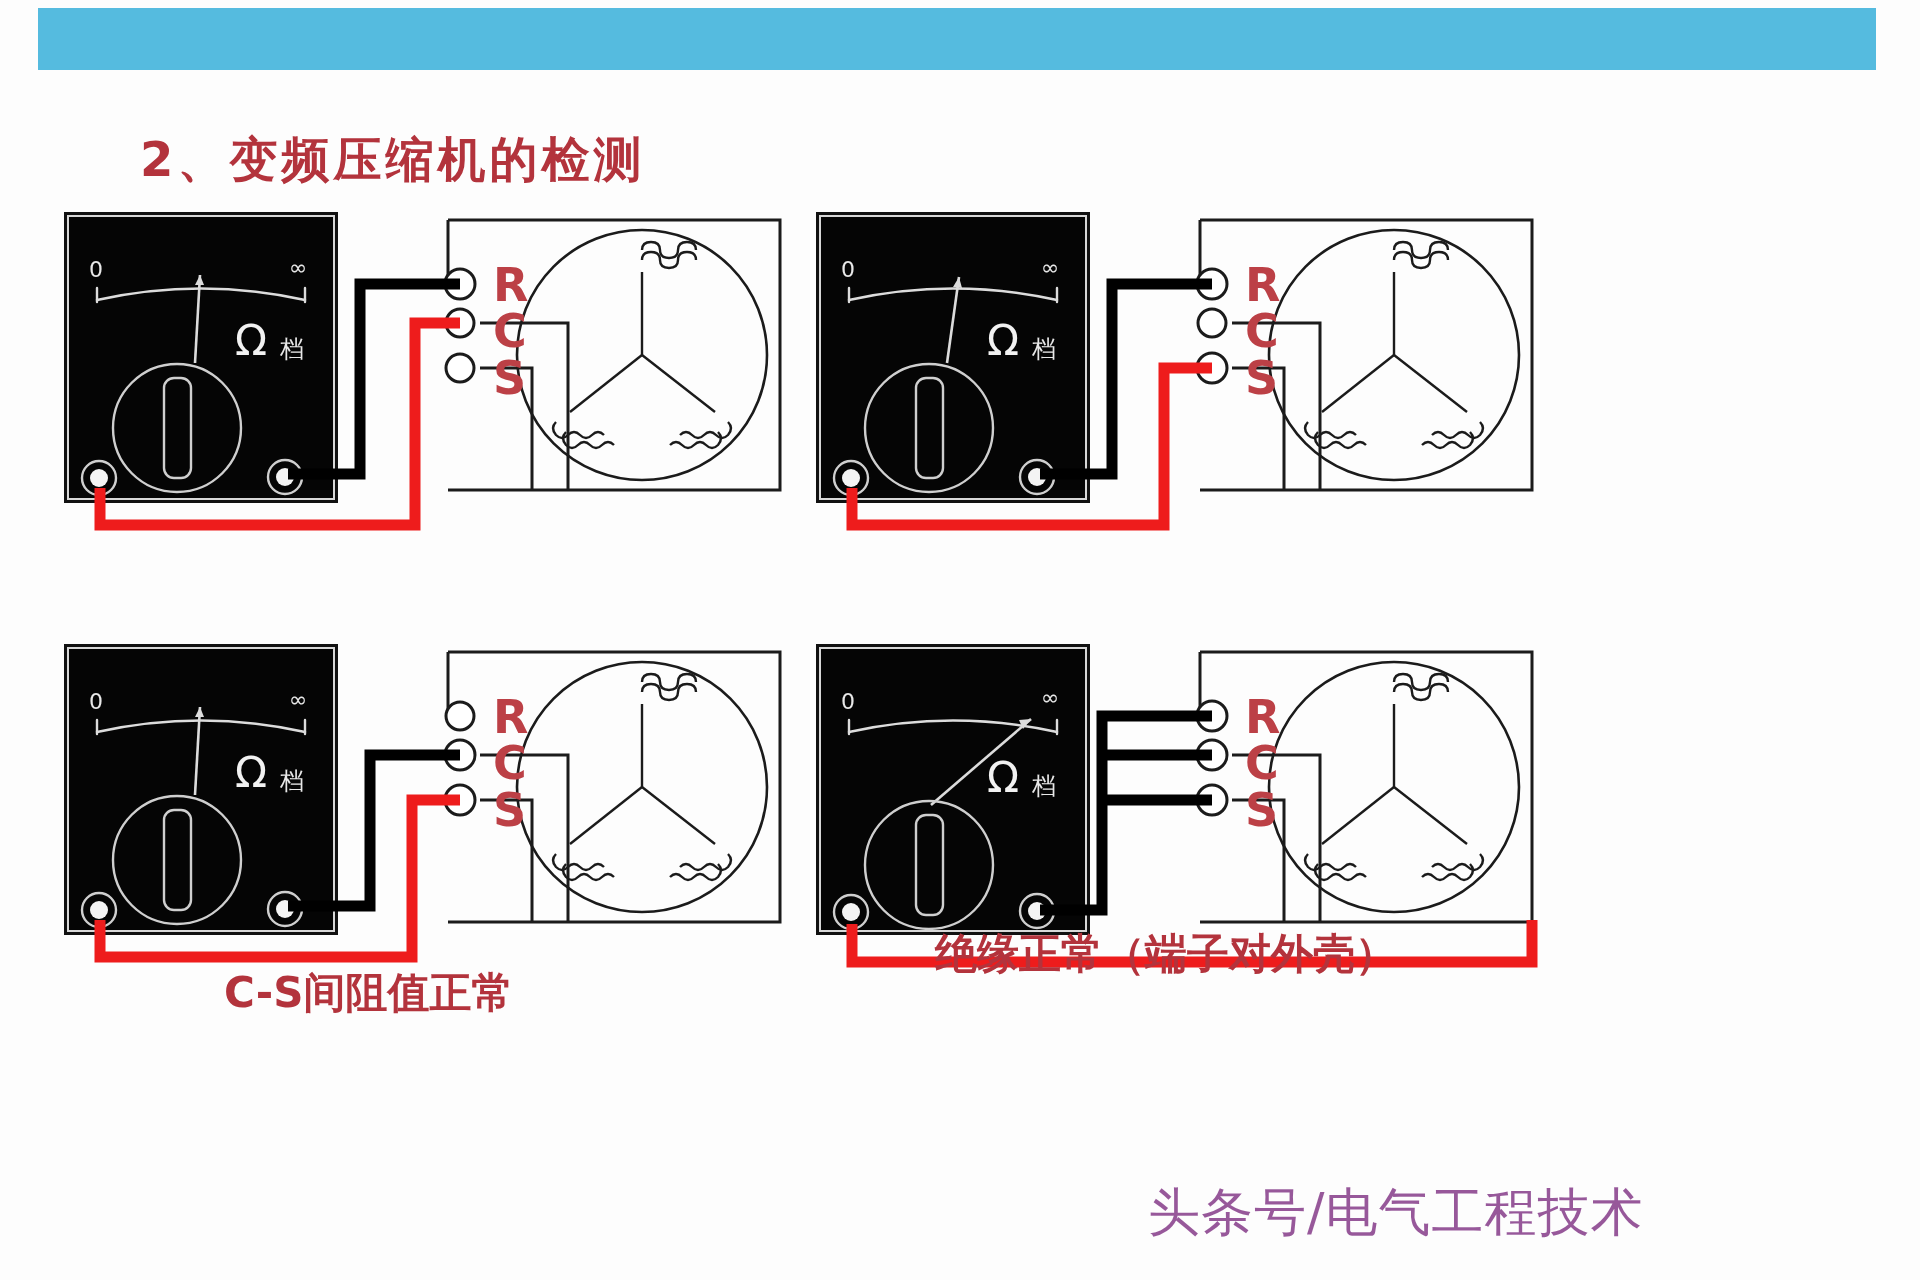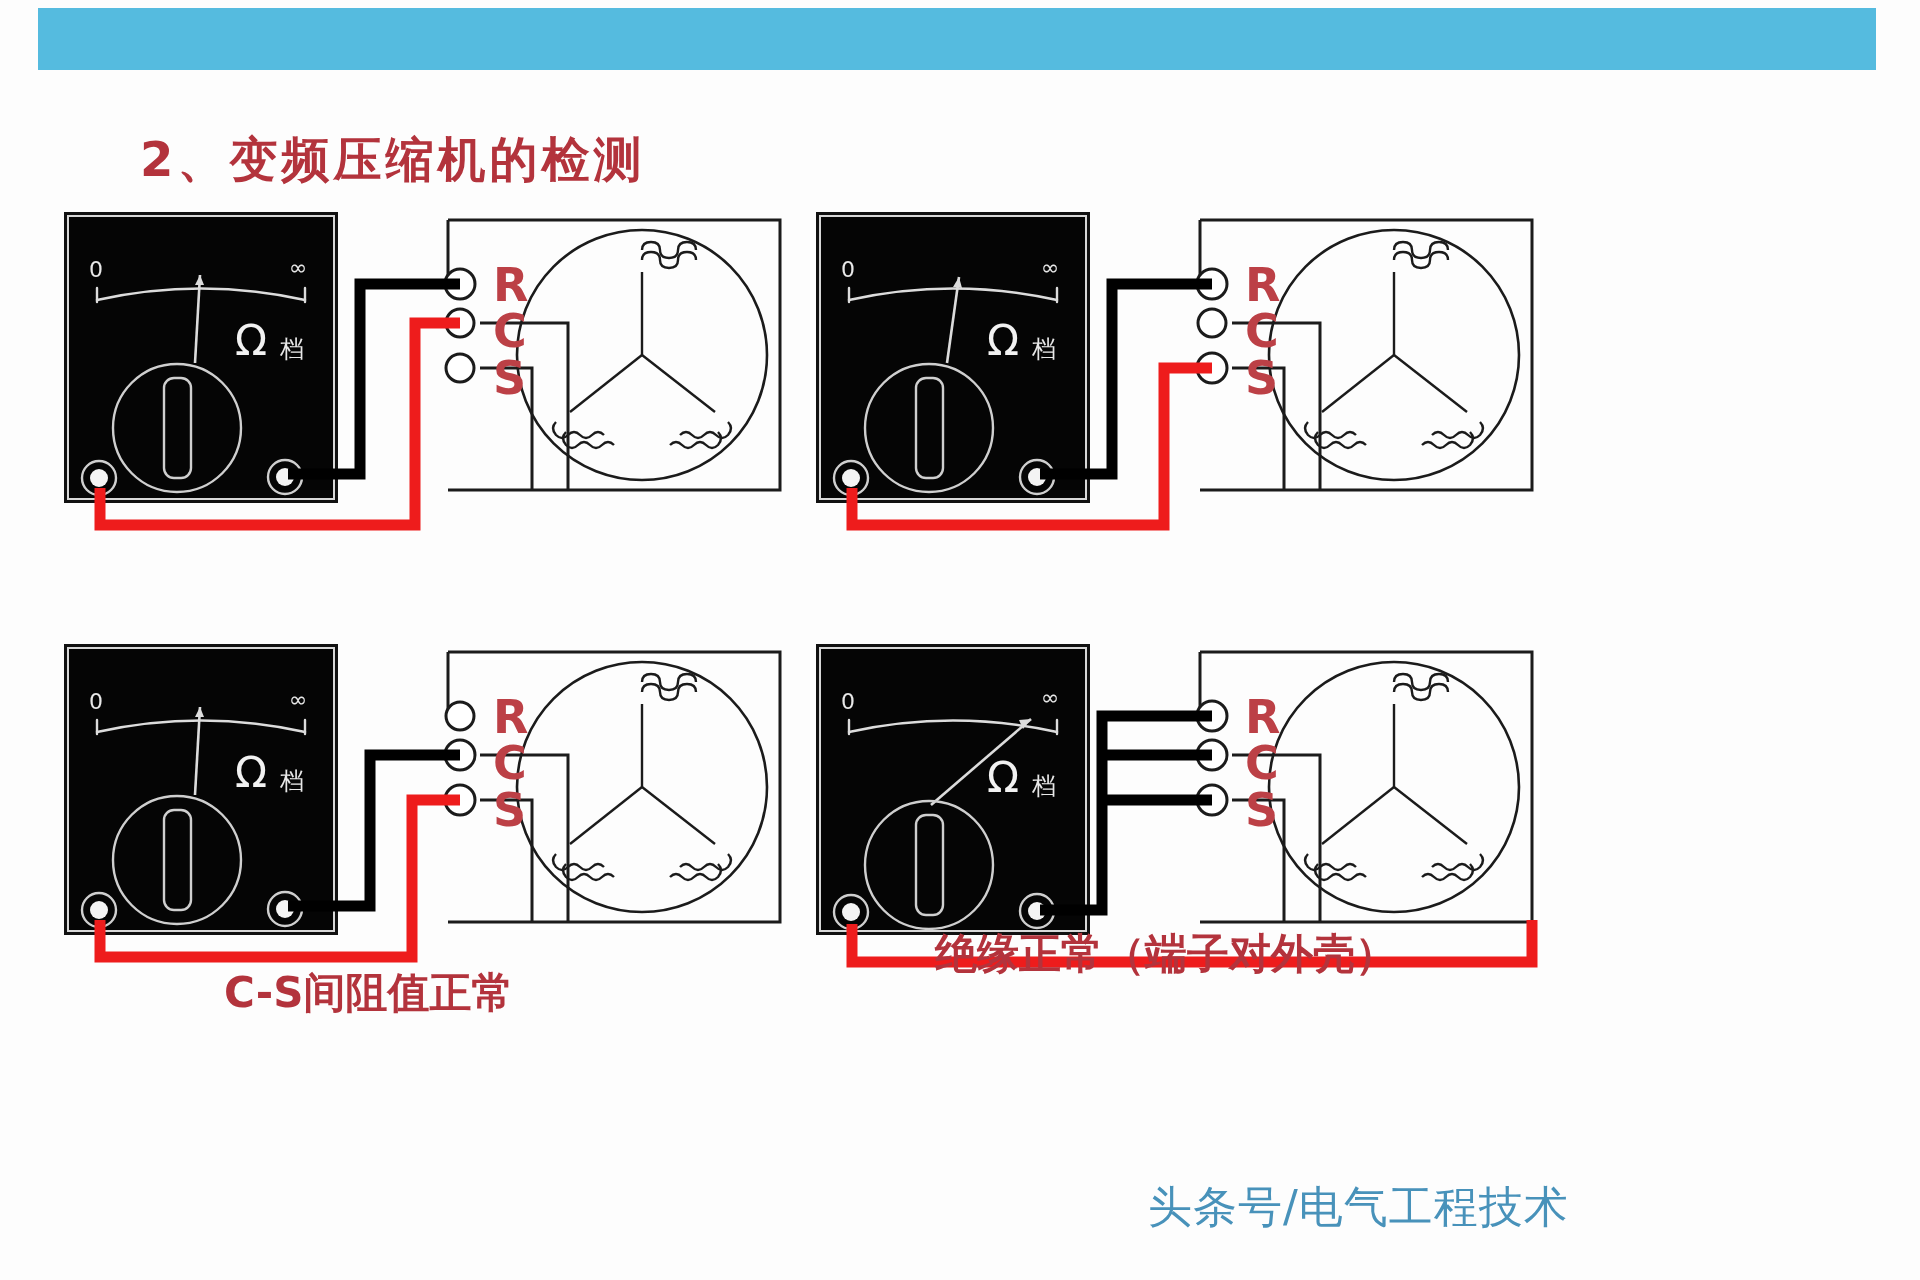--- a/index.html
+++ b/index.html
@@ -87,22 +87,22 @@
   .cap1{ left:190px; top:535px; }
   .cap2{ left:1000px; top:535px; }
   .cap3{ left:182px; top:965px;margin-left:42px; }
   .cap4{ left:935px; top:926px; }
 
   
   .watermark{
     position:absolute;
     left:1148px;top:1178px;
     font-family:"DejaVu Sans", sans-serif;
-    font-size:44px;
-    color:#0369a1;
+    font-size:52px;
+    color:#701a75;
     opacity:.72;
     white-space:nowrap;
     letter-spacing:1px;
   }
 </style>
 </head>
 <body>
 
 <div id="slide">
 

